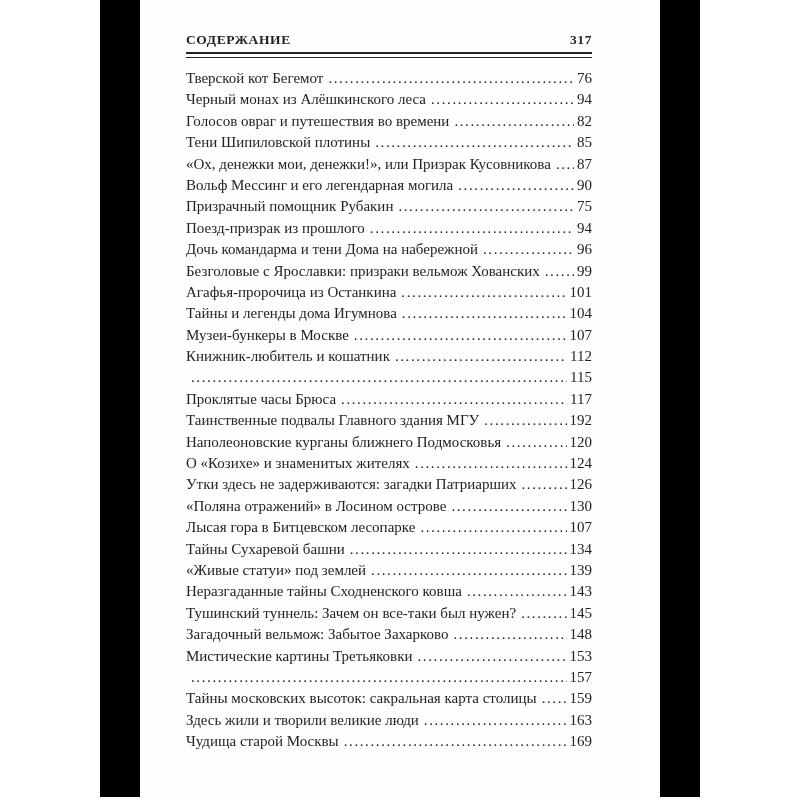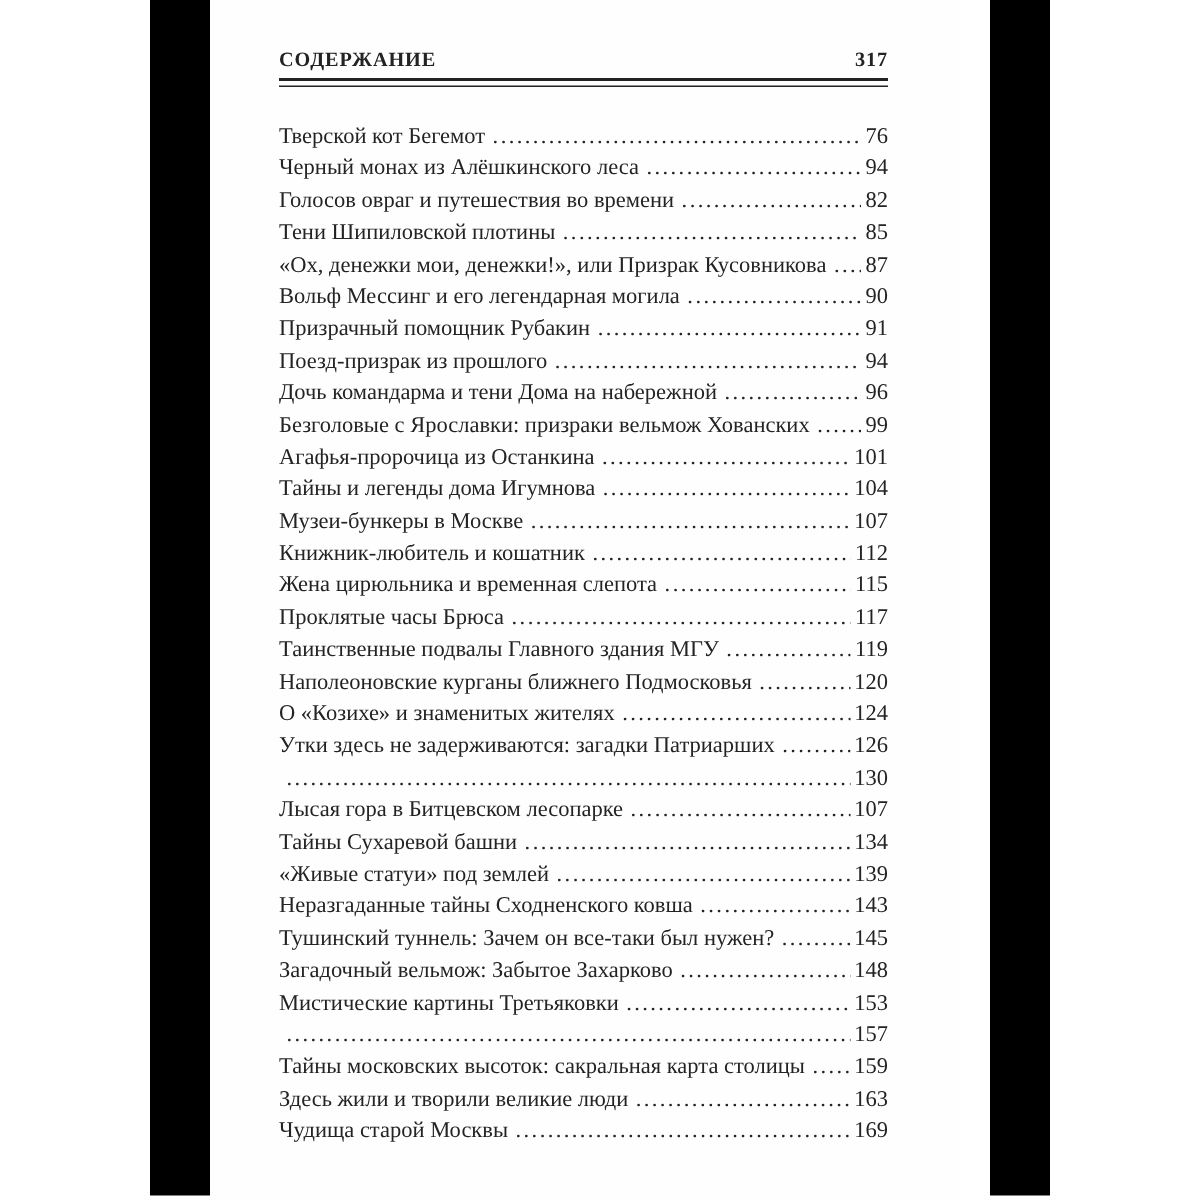--- a/index.html
+++ b/index.html
@@ -49,21 +49,21 @@
     font-size: 13.5px;
     letter-spacing: 0.6px;
   }
   .header-rule {
     margin-top: 4px;
     height: 3px;
     border-top: 2.2px solid var(--ink, #222222);
     border-bottom: 1.2px solid var(--ink, #222222);
   }
   .toc-list {
-    margin-top: 23px;
+    margin-top: 10px;
     font-size: 15px;
   }
   .toc-row {
     display: flex;
     align-items: baseline;
     height: 21.4px;
     line-height: 21.4px;
     white-space: nowrap;
   }
   .entry-title { flex: 0 0 auto; }
@@ -121,21 +121,21 @@
             <span class="entry-page">87</span>
           </div>
           <div class="toc-row">
             <span class="entry-title">Вольф Мессинг и его легендарная могила</span>
             <span class="dot-leader">................................................................................................................................................................</span>
             <span class="entry-page">90</span>
           </div>
           <div class="toc-row">
             <span class="entry-title">Призрачный помощник Рубакин</span>
             <span class="dot-leader">................................................................................................................................................................</span>
-            <span class="entry-page">91</span>
+            <span class="entry-page">75</span>
           </div>
           <div class="toc-row">
             <span class="entry-title">Поезд-призрак из прошлого</span>
             <span class="dot-leader">................................................................................................................................................................</span>
             <span class="entry-page">94</span>
           </div>
           <div class="toc-row">
             <span class="entry-title">Дочь командарма и тени Дома на набережной</span>
             <span class="dot-leader">................................................................................................................................................................</span>
             <span class="entry-page">96</span>
@@ -159,50 +159,50 @@
             <span class="entry-title">Музеи-бункеры в Москве</span>
             <span class="dot-leader">................................................................................................................................................................</span>
             <span class="entry-page">107</span>
           </div>
           <div class="toc-row">
             <span class="entry-title">Книжник-любитель и кошатник</span>
             <span class="dot-leader">................................................................................................................................................................</span>
             <span class="entry-page">112</span>
           </div>
           <div class="toc-row">
-            <span class="entry-title">Жена цирюльника и временная слепота</span>
             <span class="dot-leader">................................................................................................................................................................</span>
             <span class="entry-page">115</span>
           </div>
           <div class="toc-row">
             <span class="entry-title">Проклятые часы Брюса</span>
             <span class="dot-leader">................................................................................................................................................................</span>
             <span class="entry-page">117</span>
           </div>
           <div class="toc-row">
             <span class="entry-title">Таинственные подвалы Главного здания МГУ</span>
             <span class="dot-leader">................................................................................................................................................................</span>
-            <span class="entry-page">119</span>
+            <span class="entry-page">192</span>
           </div>
           <div class="toc-row">
             <span class="entry-title">Наполеоновские курганы ближнего Подмосковья</span>
             <span class="dot-leader">................................................................................................................................................................</span>
             <span class="entry-page">120</span>
           </div>
           <div class="toc-row">
             <span class="entry-title">О «Козихе» и знаменитых жителях</span>
             <span class="dot-leader">................................................................................................................................................................</span>
             <span class="entry-page">124</span>
           </div>
           <div class="toc-row">
             <span class="entry-title">Утки здесь не задерживаются: загадки Патриарших</span>
             <span class="dot-leader">................................................................................................................................................................</span>
             <span class="entry-page">126</span>
           </div>
           <div class="toc-row">
+            <span class="entry-title">«Поляна отражений» в Лосином острове</span>
             <span class="dot-leader">................................................................................................................................................................</span>
             <span class="entry-page">130</span>
           </div>
           <div class="toc-row">
             <span class="entry-title">Лысая гора в Битцевском лесопарке</span>
             <span class="dot-leader">................................................................................................................................................................</span>
             <span class="entry-page">107</span>
           </div>
           <div class="toc-row">
             <span class="entry-title">Тайны Сухаревой башни</span>

